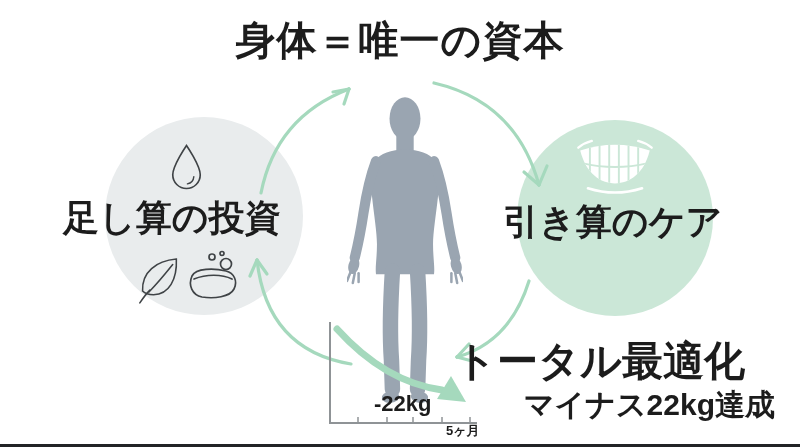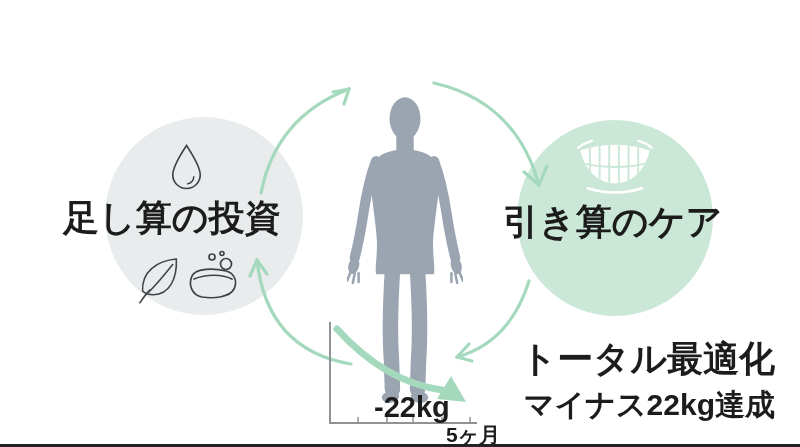--- a/index.html
+++ b/index.html
@@ -7,24 +7,24 @@
     position:relative;width:800px;height:447px;background:#ffffff;overflow:hidden;
     font-family:"Liberation Sans", sans-serif;color:#1c1c1c;
   }
   .circle{position:absolute;border-radius:50%;}
   .circle.left{left:105px;top:117px;width:198px;height:198px;background:#e9eced;}
   .circle.right{left:517px;top:120px;width:196px;height:196px;background:#cbe7d7;}
   .jp{font-weight:800;color:#1c1c1c;line-height:1;white-space:nowrap;}
   .title{position:absolute;left:0;top:20px;width:100%;text-align:center;font-size:40px;letter-spacing:1px;}
   .label-left{position:absolute;left:63px;top:200px;font-size:36px;}
   .label-right{position:absolute;left:503px;top:204px;font-size:36px;}
-  .result-line1{position:absolute;left:455px;top:341px;width:320px;text-align:right;font-size:36px;}
+  .result-line1{position:absolute;left:455px;top:341px;width:320px;text-align:left;font-size:41px;}
   .result-line2{position:absolute;left:455px;top:390px;width:320px;text-align:right;font-size:30px;}
-  .chart-ylabel{position:absolute;left:374px;top:393px;font-size:29px;}
-  .chart-xlabel{position:absolute;left:446px;top:424px;font-size:21px;font-weight:700;}
+  .chart-ylabel{position:absolute;left:374px;top:393px;font-size:22px;}
+  .chart-xlabel{position:absolute;left:446px;top:424px;font-size:13px;font-weight:700;}
   .abs{position:absolute;}
   .overlay{position:absolute;left:0;top:0;width:800px;height:447px;pointer-events:none;}
   .bottom-bar{position:absolute;left:0;bottom:0;width:100%;height:3px;background:#222326;}
   svg{display:block;}
 </style>
 </head>
 <body>
 
 <div class="canvas">
 
@@ -143,20 +143,21 @@
       <g stroke-width="1.5">
         <path d="M358,417 L358,423"></path>
         <path d="M387,417 L387,423"></path>
         <path d="M413,417 L413,423"></path>
         <path d="M442,417 L442,423"></path>
         <path d="M470,417 L470,423"></path>
       </g>
     </g>
   </svg>
 
+  <div class="jp title">身体＝唯一の資本</div>
   <div class="jp label-left">足し算の投資</div>
   <div class="jp label-right">引き算のケア</div>
   <div class="jp result-line1">トータル最適化</div>
   <div class="jp result-line2">マイナス22kg達成</div>
   <div class="jp chart-ylabel">-22kg</div>
   <div class="jp chart-xlabel">5ヶ月</div>
 
   <div class="bottom-bar"></div>
 </div>
 

